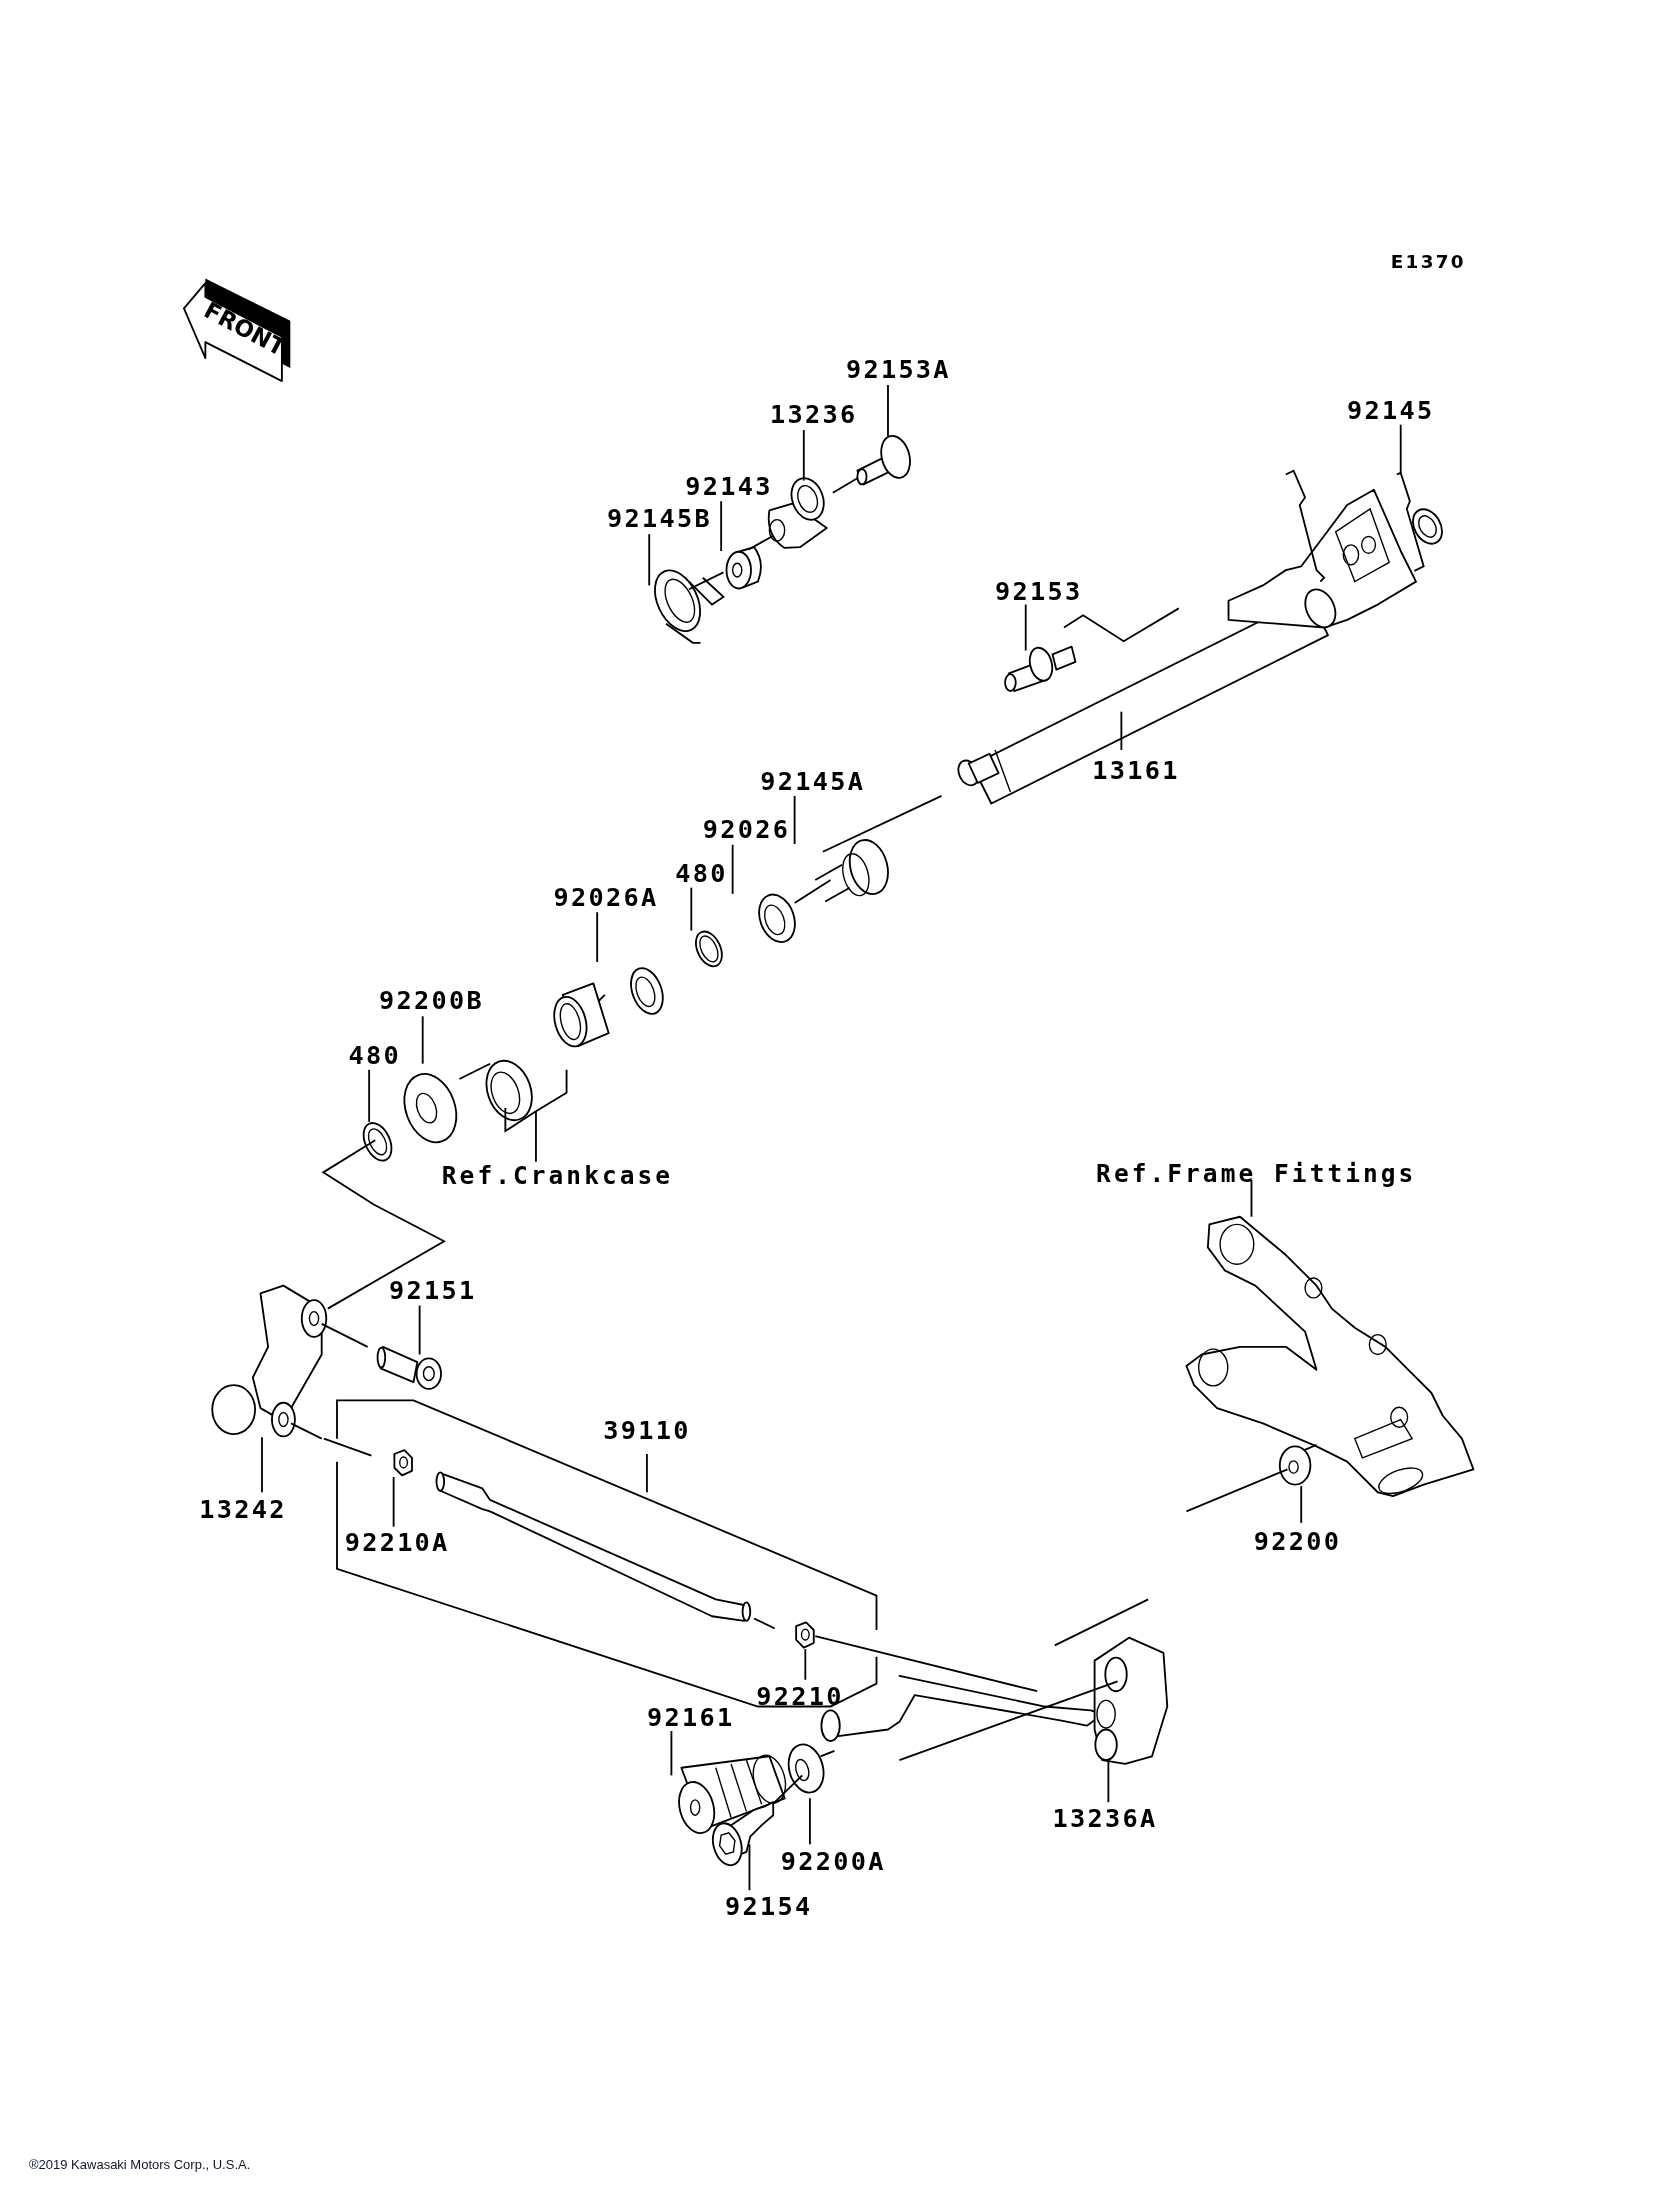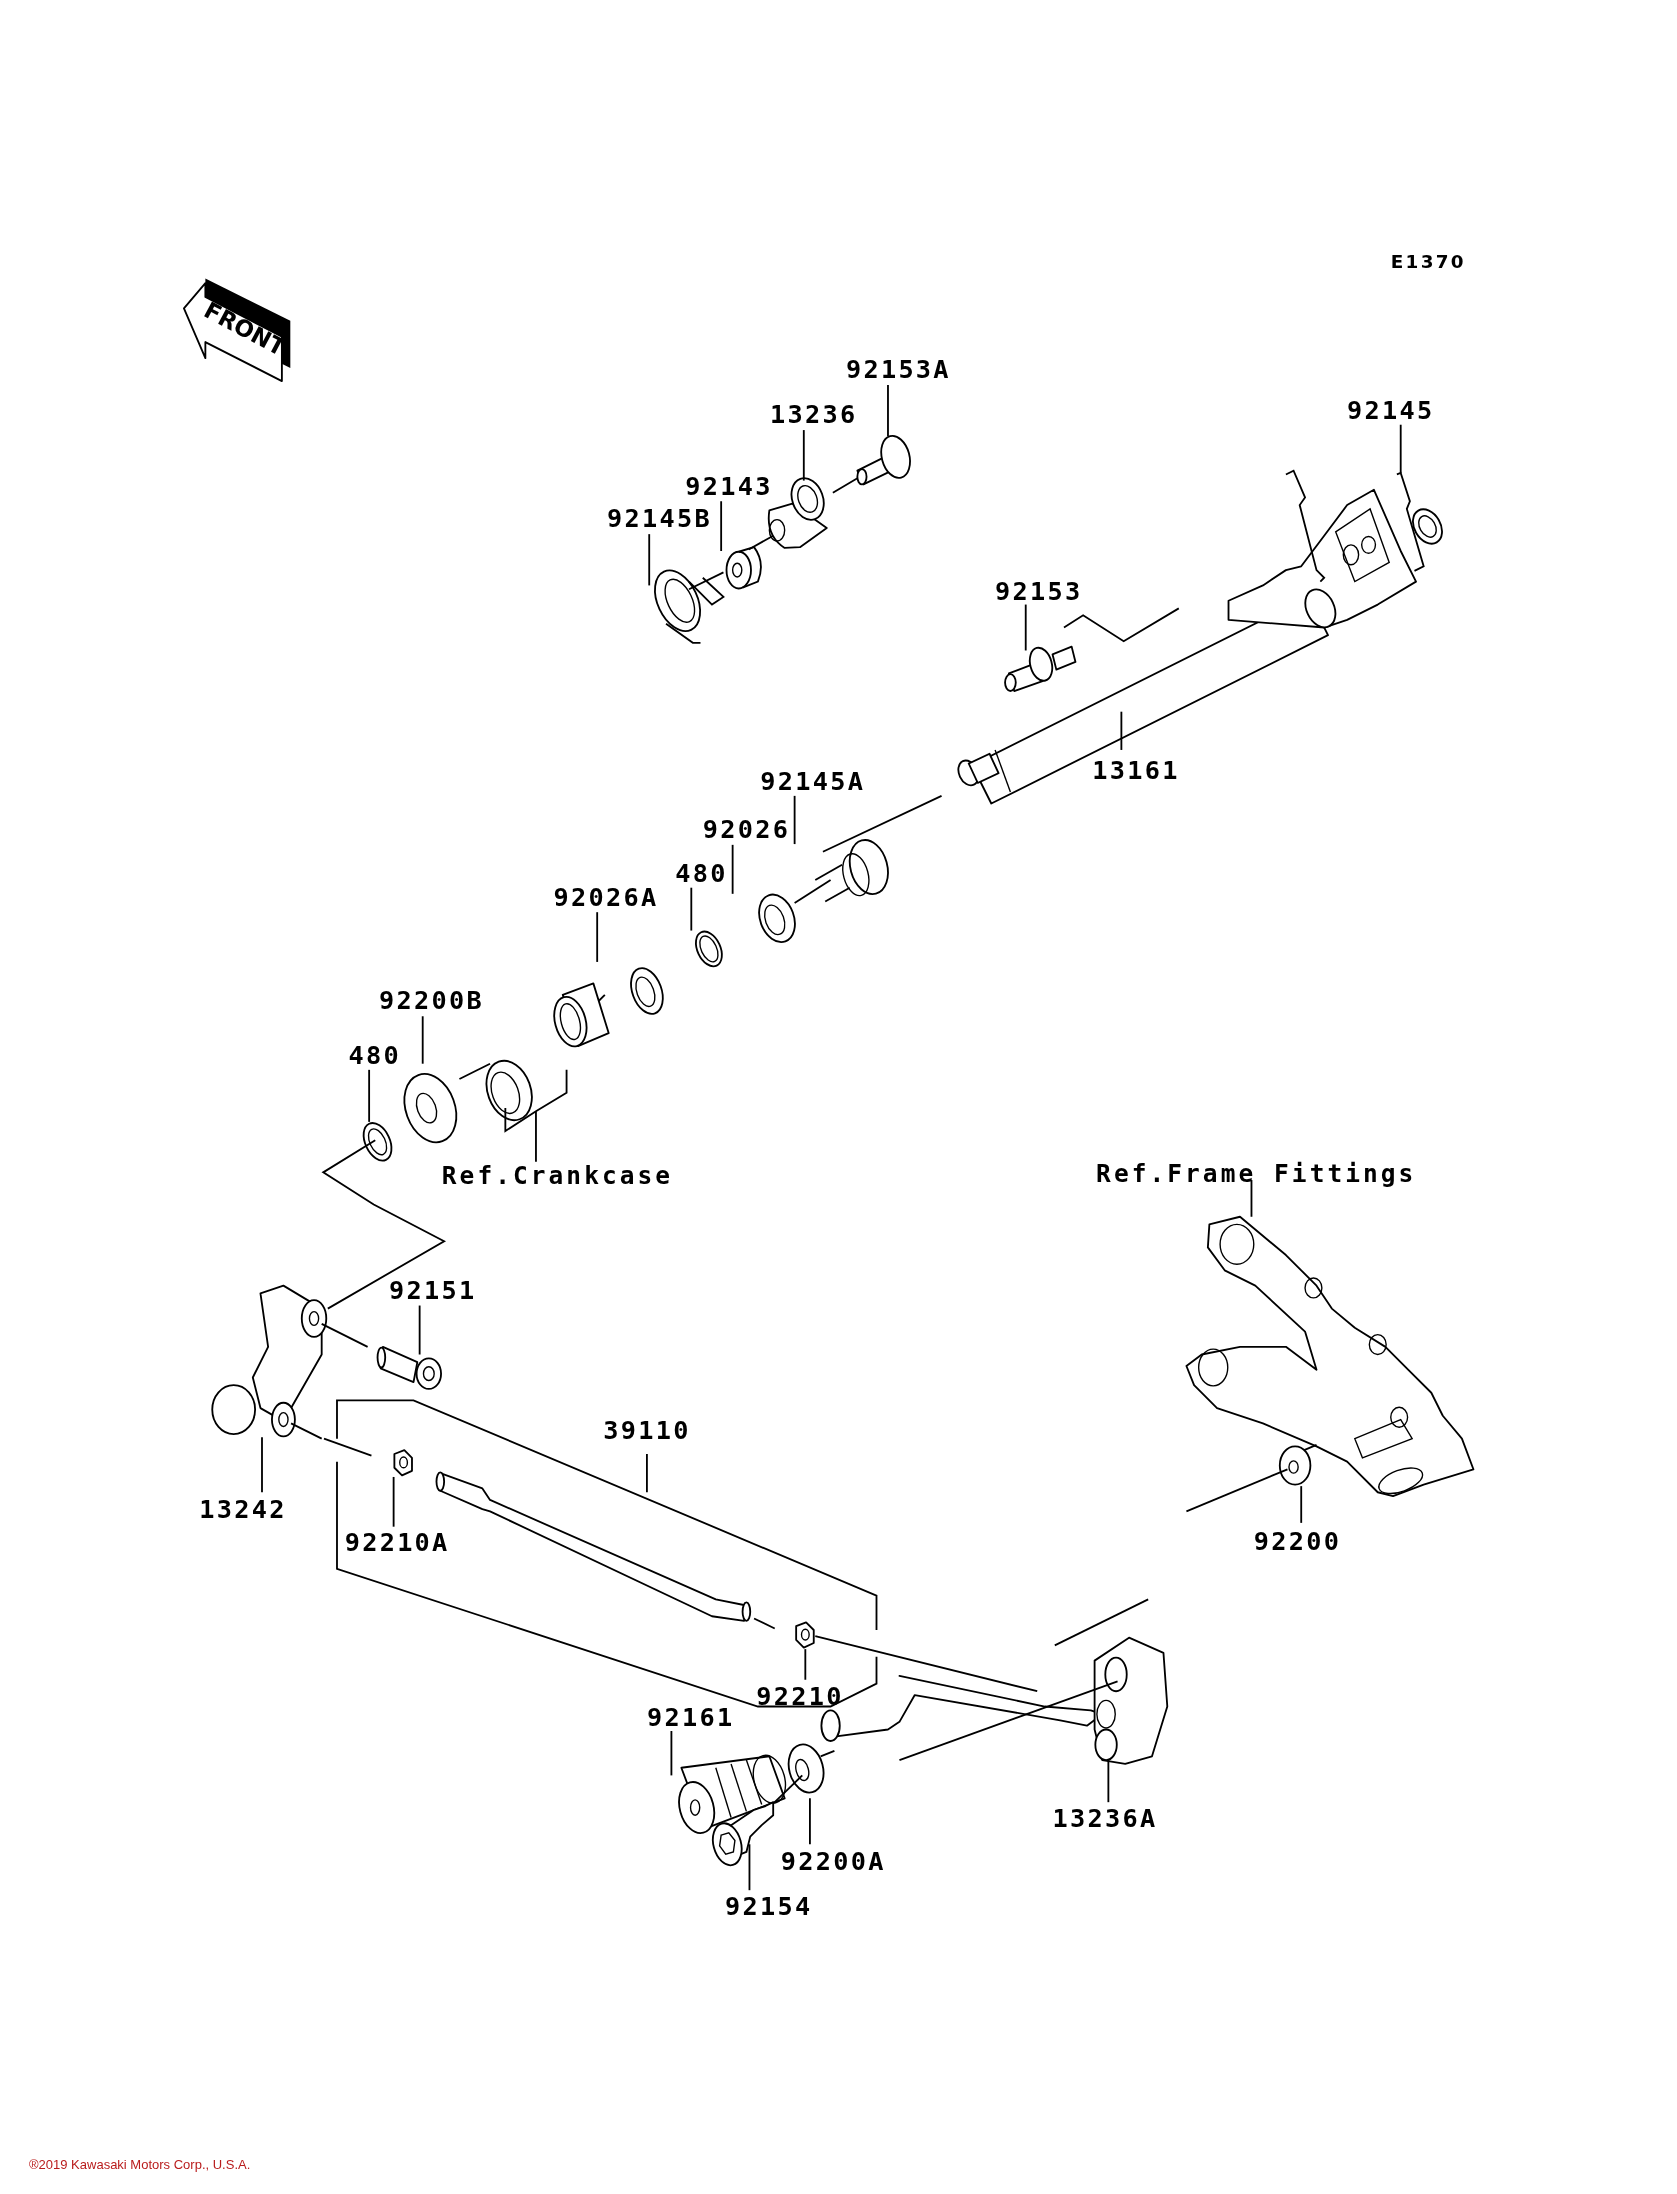--- a/index.html
+++ b/index.html
@@ -1,21 +1,21 @@
 <!DOCTYPE html>
 <html style="font-size:12.2px"><head>
 <meta charset="utf-8">
 <style>
   html, body { margin:0; padding:0; background:#ffffff; }
   body { width:1678px; height:2194px; position:relative; overflow:hidden; font-family:"DejaVu Sans Mono", monospace; }
   #diagram { position:absolute; left:0; top:0; width:1678px; height:2194px; }
   .lbl { font-family:"DejaVu Sans Mono", "Liberation Mono", monospace; font-weight:bold; font-size:33px; fill:#000; letter-spacing:3px; }
   .ref { font-family:"DejaVu Sans Mono", "Liberation Mono", monospace; font-weight:bold; font-size:32px; fill:#000; letter-spacing:4px; }
   .code { font-family:"DejaVu Sans", sans-serif; font-weight:bold; font-size:24px; fill:#000; letter-spacing:3px; }
-  .copy { position:absolute; left:29px; top:2157px; font-family:"Liberation Sans", sans-serif; font-size:13px; color:#b91c1c; }
+  .copy { position:absolute; left:29px; top:2157px; font-family:"Liberation Sans", sans-serif; font-size:13px; color:#0f172a; }
   .ln { stroke:#000; stroke-width:2.4; fill:none; }
   .pt { stroke:#000; stroke-width:2.4; fill:#fff; stroke-linejoin:round; stroke-linecap:round; }
   .pt2 { stroke:#000; stroke-width:1.8; fill:none; }
 </style>
 </head>
 <body>
 
 <svg id="diagram" viewBox="0 0 2192 2867" xmlns="http://www.w3.org/2000/svg">
 
   <text class="code" x="1817" y="350">E1370</text>

